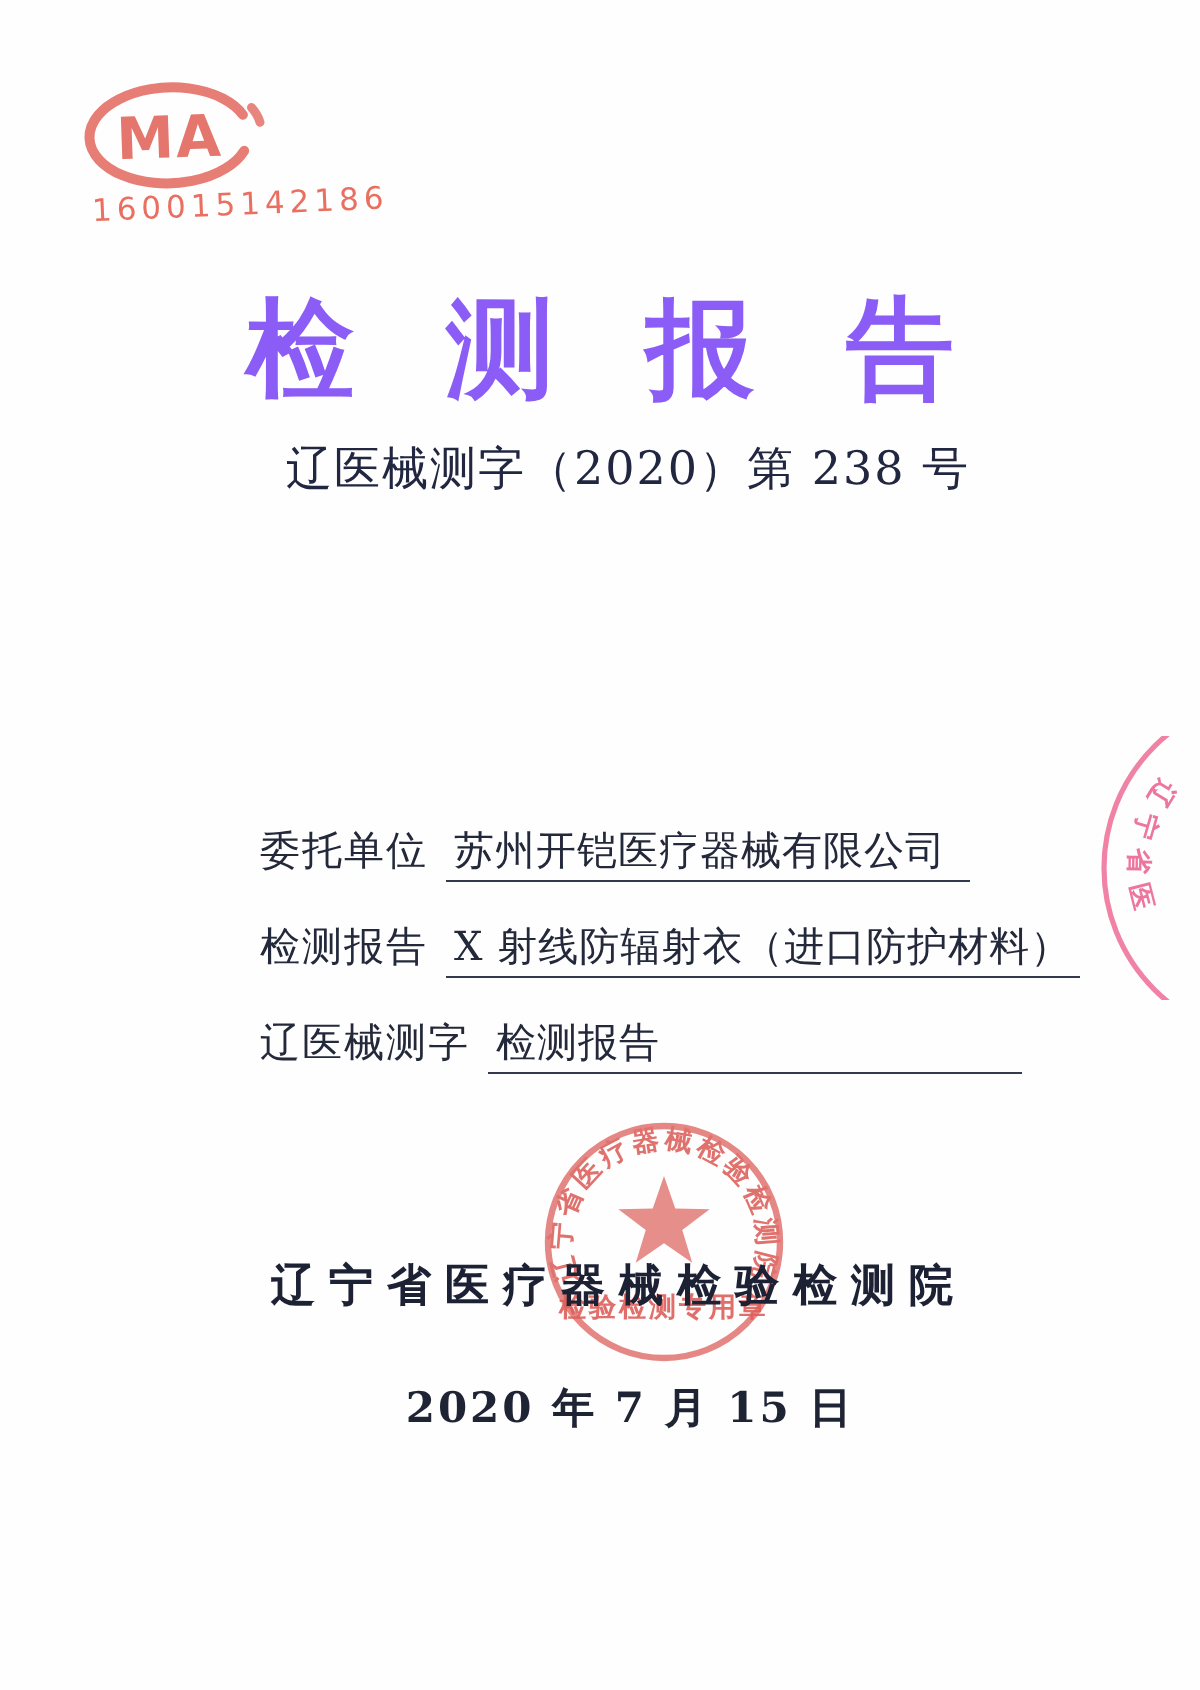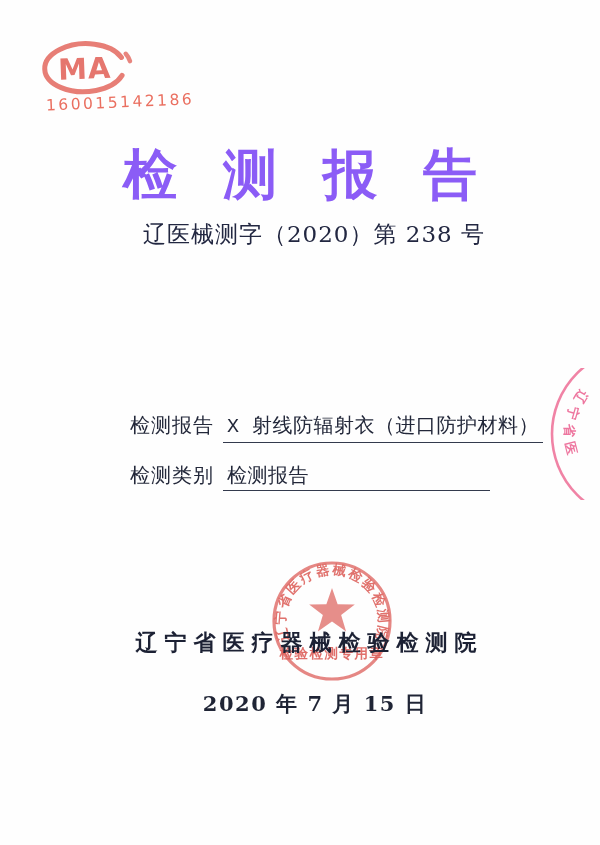--- a/index.html
+++ b/index.html
@@ -35,21 +35,21 @@
 
   
   .fields { position:absolute; left:130px; top:413px; font-size:20px; }
   .field-row { margin-bottom:20px; line-height:24px; white-space:nowrap; }
   .field-label { letter-spacing:1px; color:#23283a; }
   .field-value {
     display:inline-block; margin-left:9px; padding:0 4px 3px 4px;
     border-bottom:1.6px solid #333a4d; letter-spacing:.5px; color:#23283a;
   }
   .u1 { min-width:254px; }
-  .u2 { min-width:274px;font-family:Liberation Mono, monospace; }
+  .u2 { min-width:274px; }
   .u3 { min-width:259px; }
 
   
   .seal { position:absolute; left:257px; top:546px; width:150px; height:150px; opacity:.88; z-index:1; }
 
   
   .institution {
     position:absolute; left:0; right:0; top:628px; z-index:2;
     text-align:center; font-size:22px; font-weight:600;
     letter-spacing:7px; padding-left:7px; transform:translateX(6px);
@@ -77,24 +77,27 @@
     </svg>
     <div class="cma-number">160015142186</div>
   </div>
 
   <h1 class="title">检测报告</h1>
 
   <div class="report-no">辽医械测字（2020）第 238 号</div>
 
   <div class="fields">
     <div class="field-row">
+      <span class="field-label">委托单位</span><span class="field-value u1">苏州开铠医疗器械有限公司</span>
+    </div>
+    <div class="field-row">
       <span class="field-label">检测报告</span><span class="field-value u2">X 射线防辐射衣（进口防护材料）</span>
     </div>
     <div class="field-row">
-      <span class="field-label">检测类别</span><span class="field-value u3">检测报告</span>
+      <span class="field-label">辽医械测字</span><span class="field-value u3">检测报告</span>
     </div>
   </div>
 
   <svg class="seal" viewBox="0 0 150 150">
     <defs>
       <path id="sealArc" d="M 30.8 91.1 A 47 47 0 1 1 119.2 91.1" fill="none"></path>
     </defs>
     <circle cx="75" cy="75" r="58" fill="none" stroke="#dd5f5a" stroke-width="3.2" opacity="0.85"></circle>
     <text font-size="13.5" letter-spacing="2" fill="#dd5f5a" font-weight="bold" font-family="DejaVu Serif, Liberation Serif, serif">
       <textPath href="#sealArc" startOffset="50%" text-anchor="middle">辽宁省医疗器械检验检测院</textPath>

